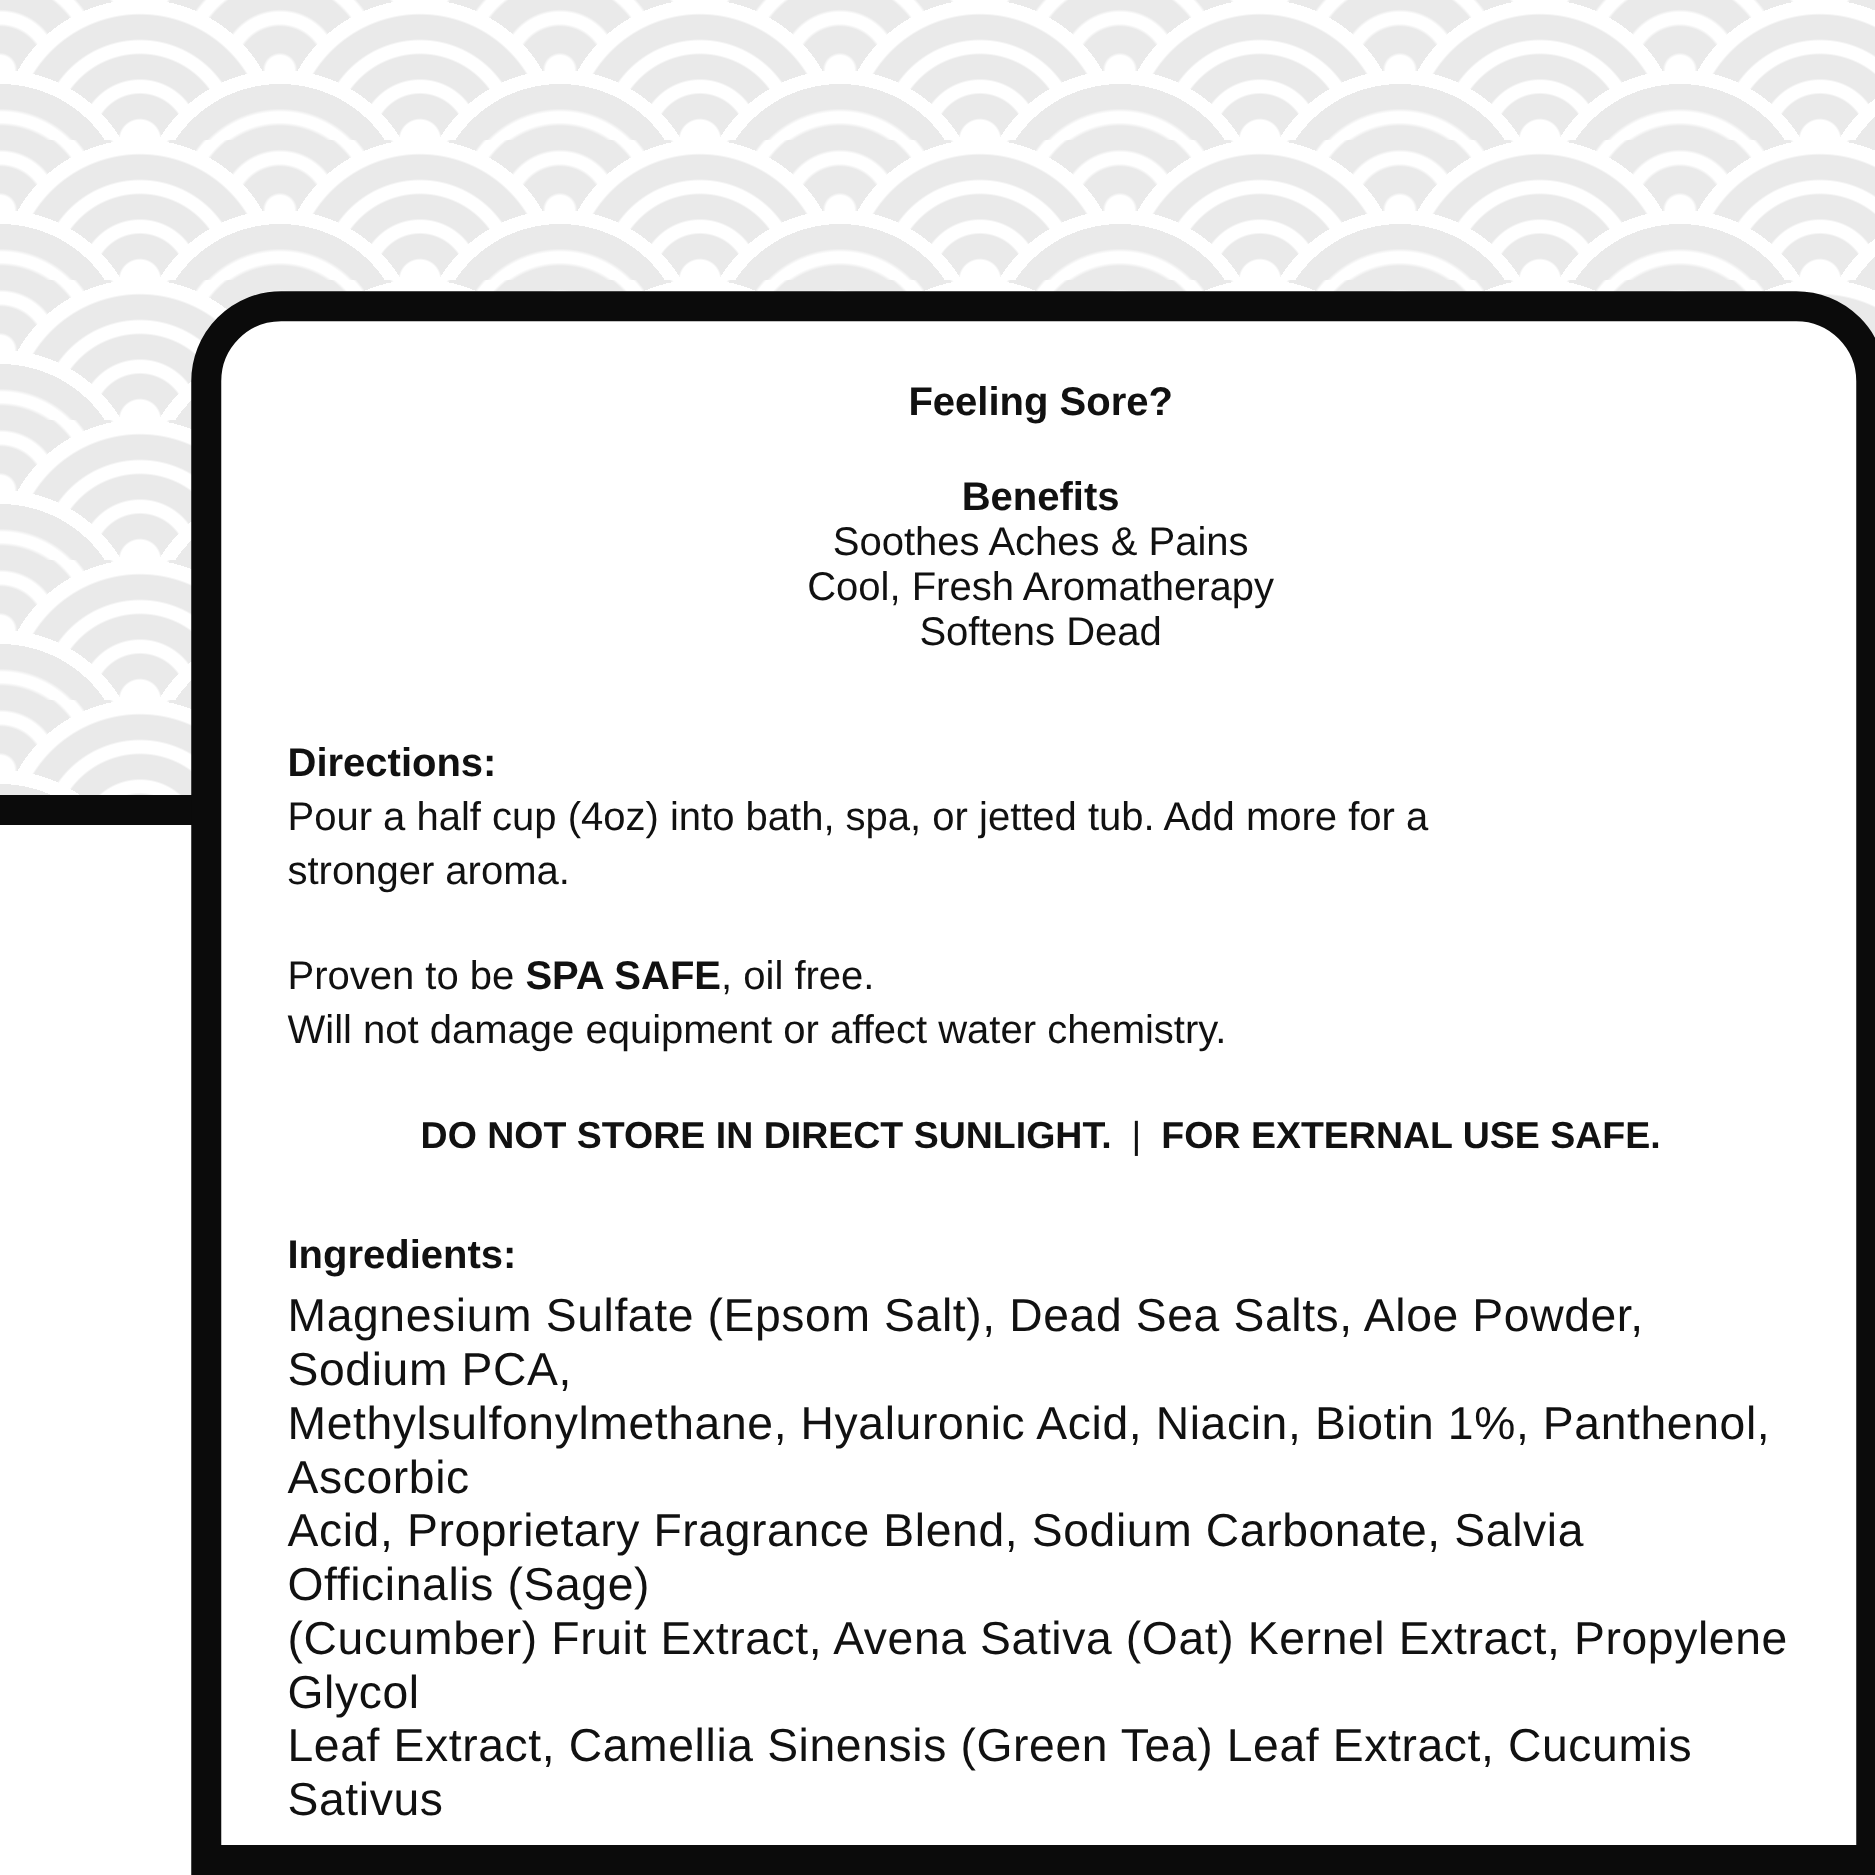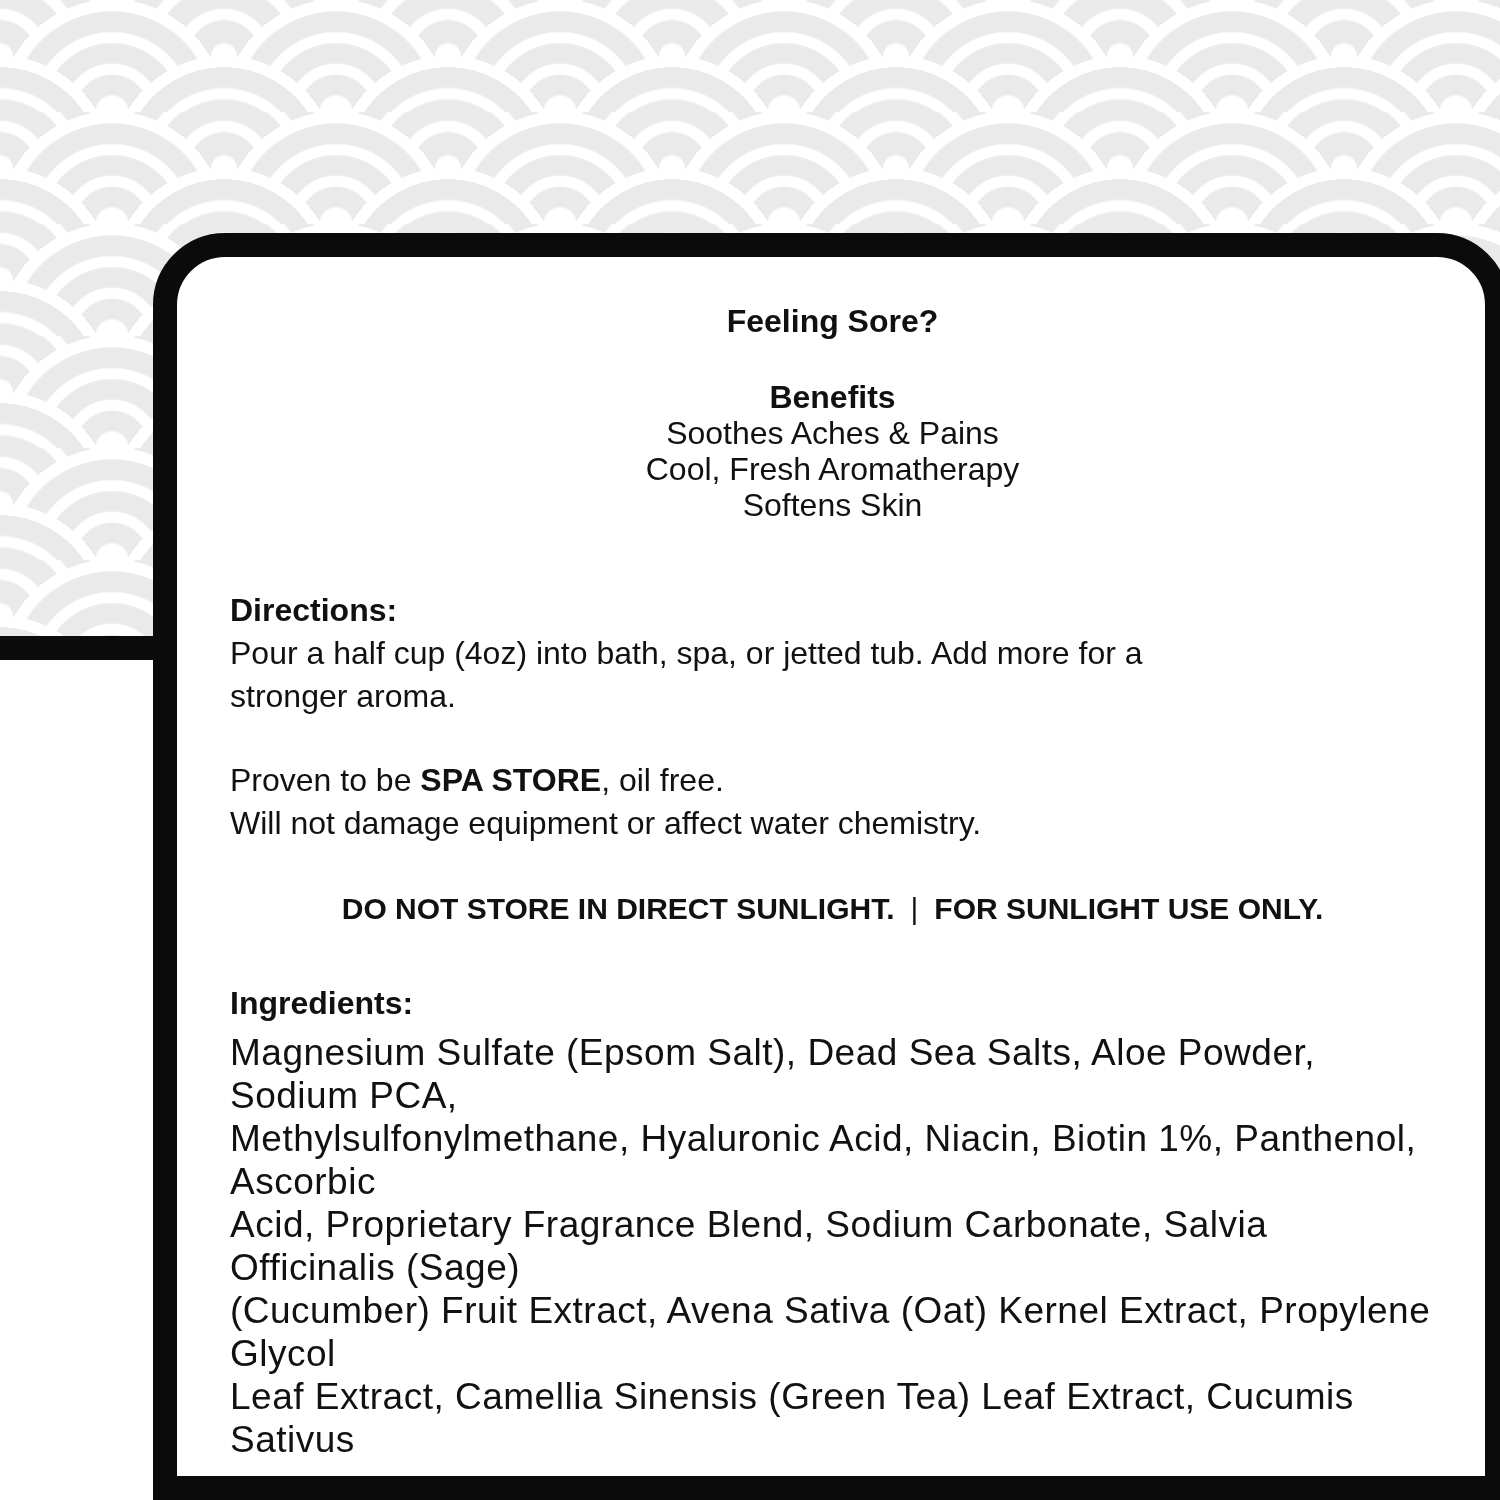--- a/index.html
+++ b/index.html
@@ -85,34 +85,34 @@
 
 <div class="card">
   <div class="card-inner">
 
     <div class="h center">Feeling Sore?</div>
 
 
     <div class="h center benefits-heading">Benefits</div>
     <div class="benefit center">Soothes Aches &amp; Pains</div>
     <div class="benefit center">Cool, Fresh Aromatherapy</div>
-    <div class="benefit center">Softens Skin</div>
+    <div class="benefit center">Softens Dead</div>
 
     <div class="block directions">
       <div class="h-inline">Directions:</div>
       <div>Pour a half cup (4oz) into bath, spa, or jetted tub. Add more for a</div>
       <div>stronger aroma.</div>
     </div>
 
     <div class="block spa">
-      <div><span>Proven to be </span><span class="b">SPA STORE</span><span>, oil free.</span></div>
+      <div><span>Proven to be </span><span class="b">SPA SAFE</span><span>, oil free.</span></div>
       <div>Will not damage equipment or affect water chemistry.</div>
     </div>
 
-    <div class="warning center"><span>DO NOT STORE IN DIRECT SUNLIGHT.</span><span class="sep b">|</span><span>FOR SUNLIGHT USE ONLY.</span></div>
+    <div class="warning center"><span>DO NOT STORE IN DIRECT SUNLIGHT.</span><span class="sep b">|</span><span>FOR EXTERNAL USE SAFE.</span></div>
 
     <div class="h ing-heading">Ingredients:</div>
     <div class="ingredients">
       <div>Magnesium Sulfate (Epsom Salt), Dead Sea Salts, Aloe Powder, Sodium PCA,</div>
       <div>Methylsulfonylmethane, Hyaluronic Acid, Niacin, Biotin 1%, Panthenol, Ascorbic</div>
       <div>Acid, Proprietary Fragrance Blend, Sodium Carbonate, Salvia Officinalis (Sage)</div>
       <div>(Cucumber) Fruit Extract, Avena Sativa (Oat) Kernel Extract, Propylene Glycol</div>
       <div>Leaf Extract, Camellia Sinensis (Green Tea) Leaf Extract, Cucumis Sativus</div>
     </div>
 

